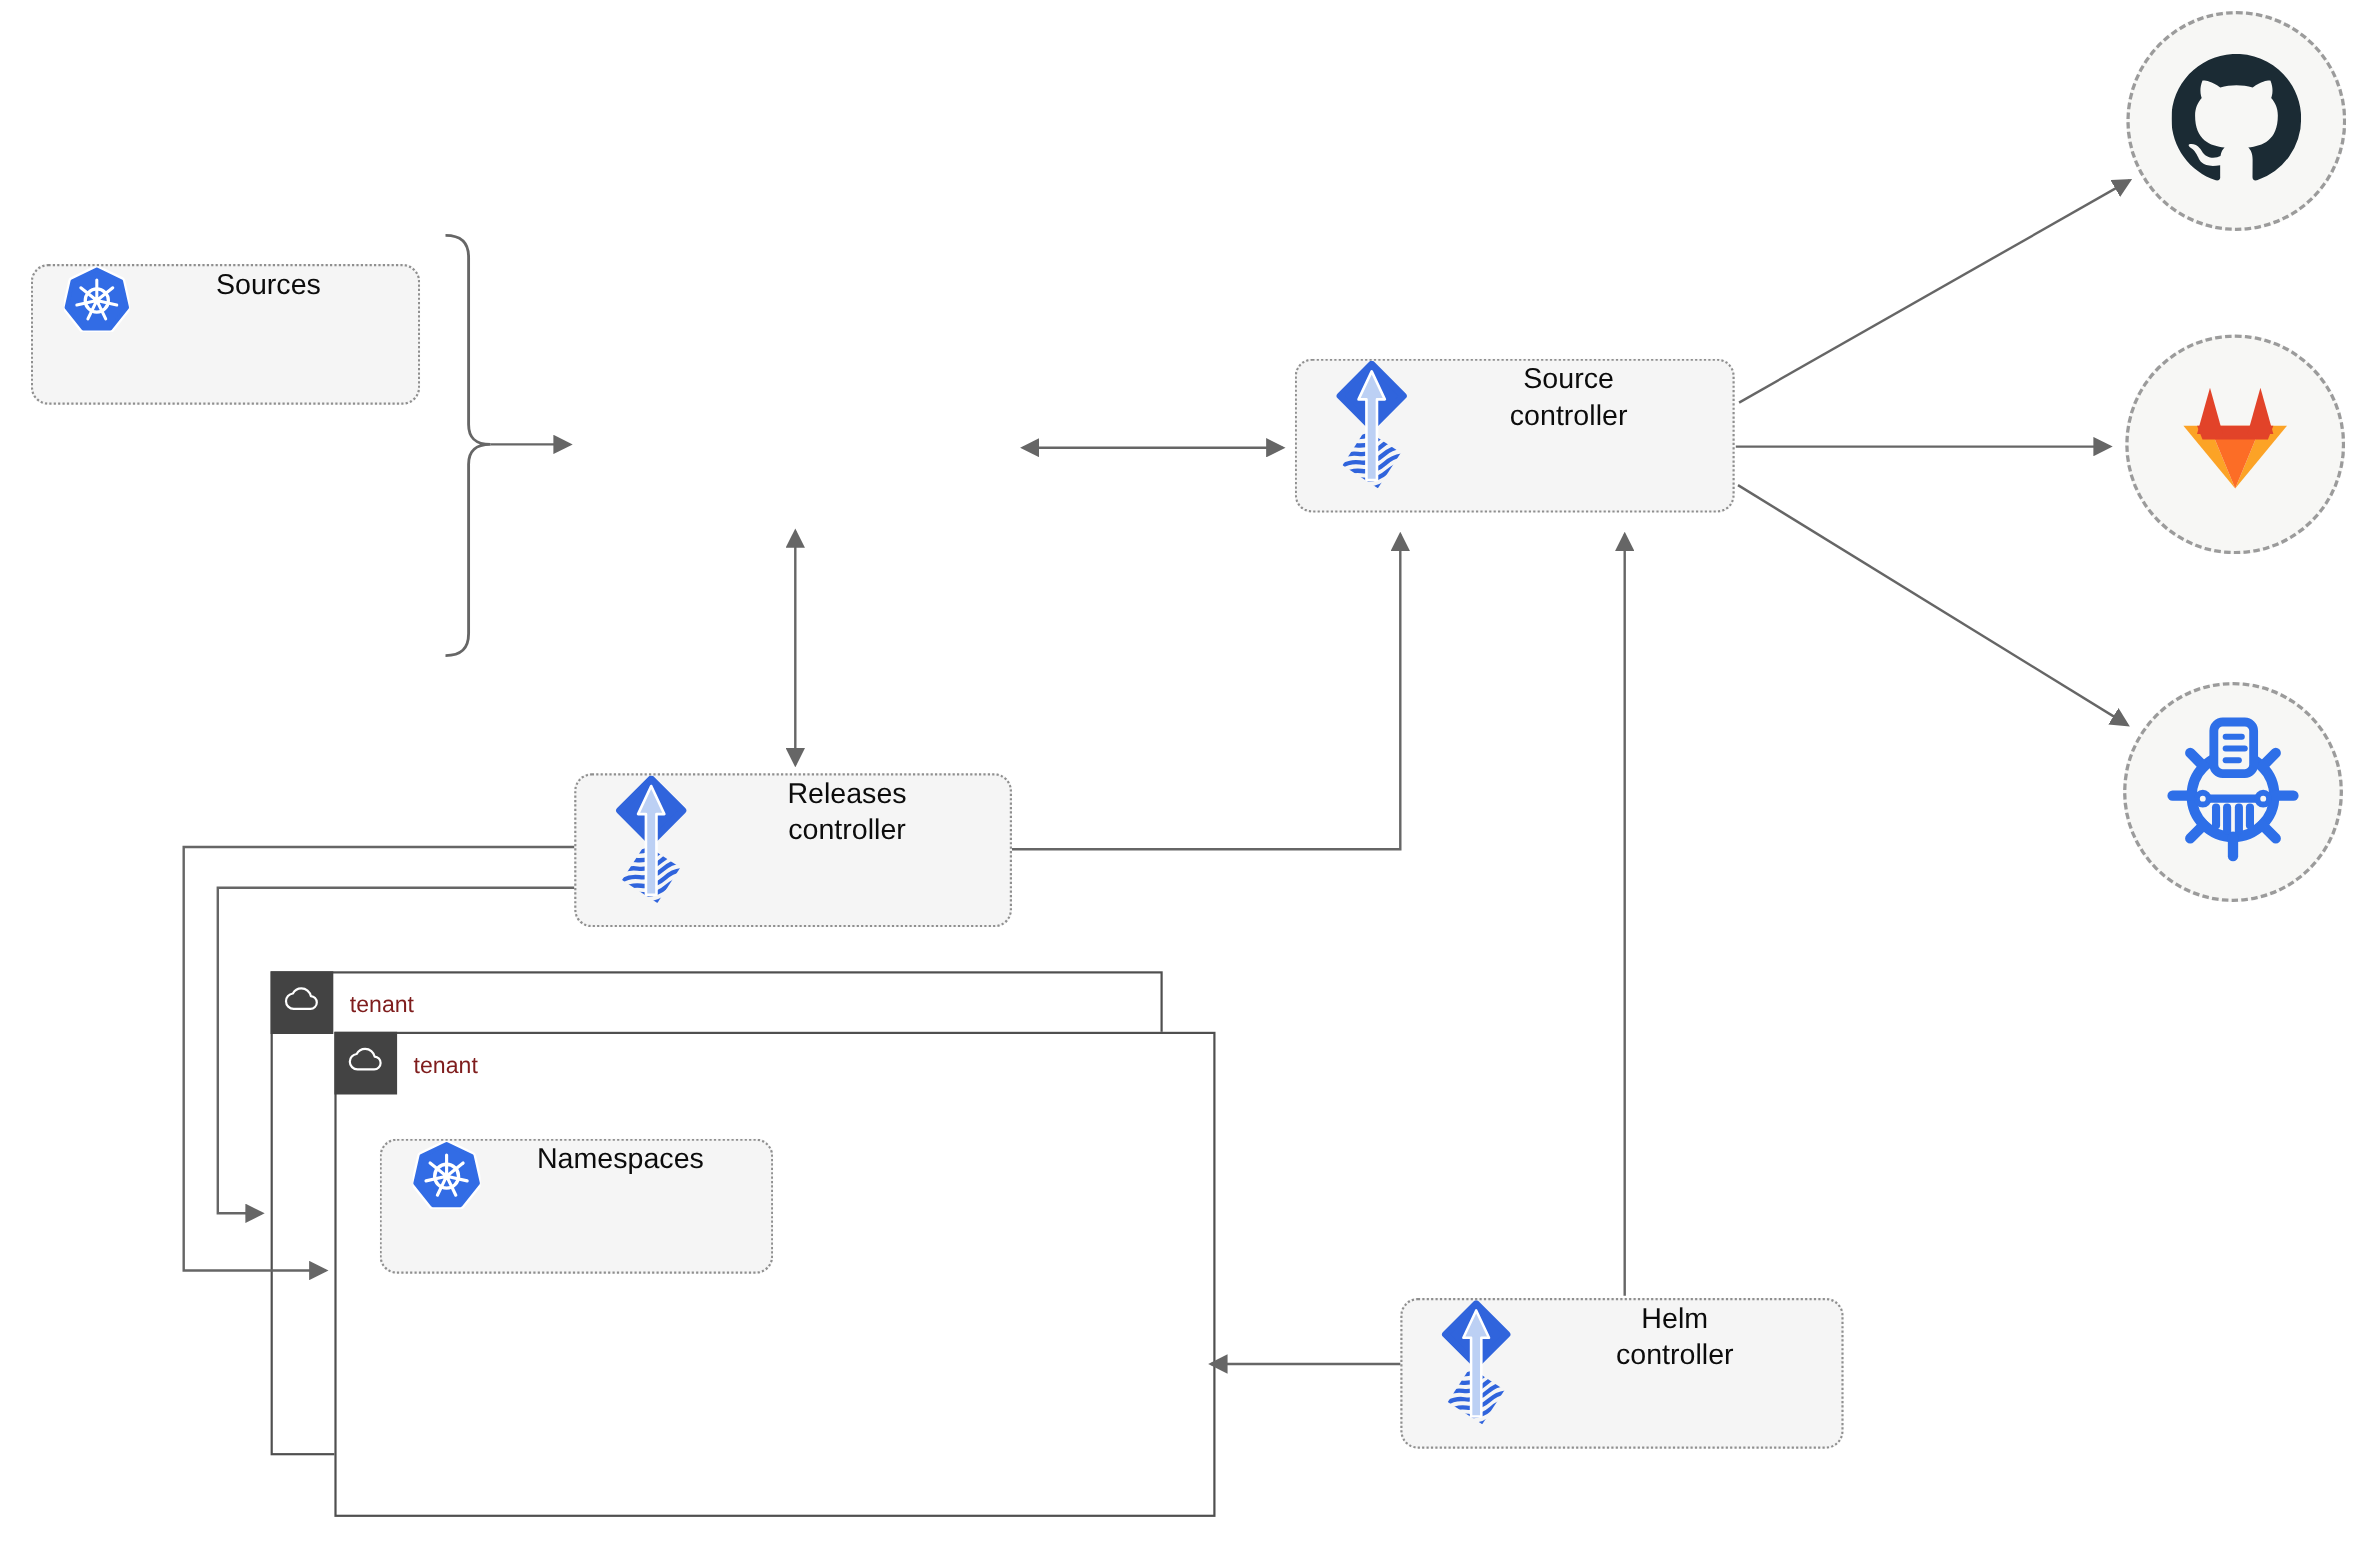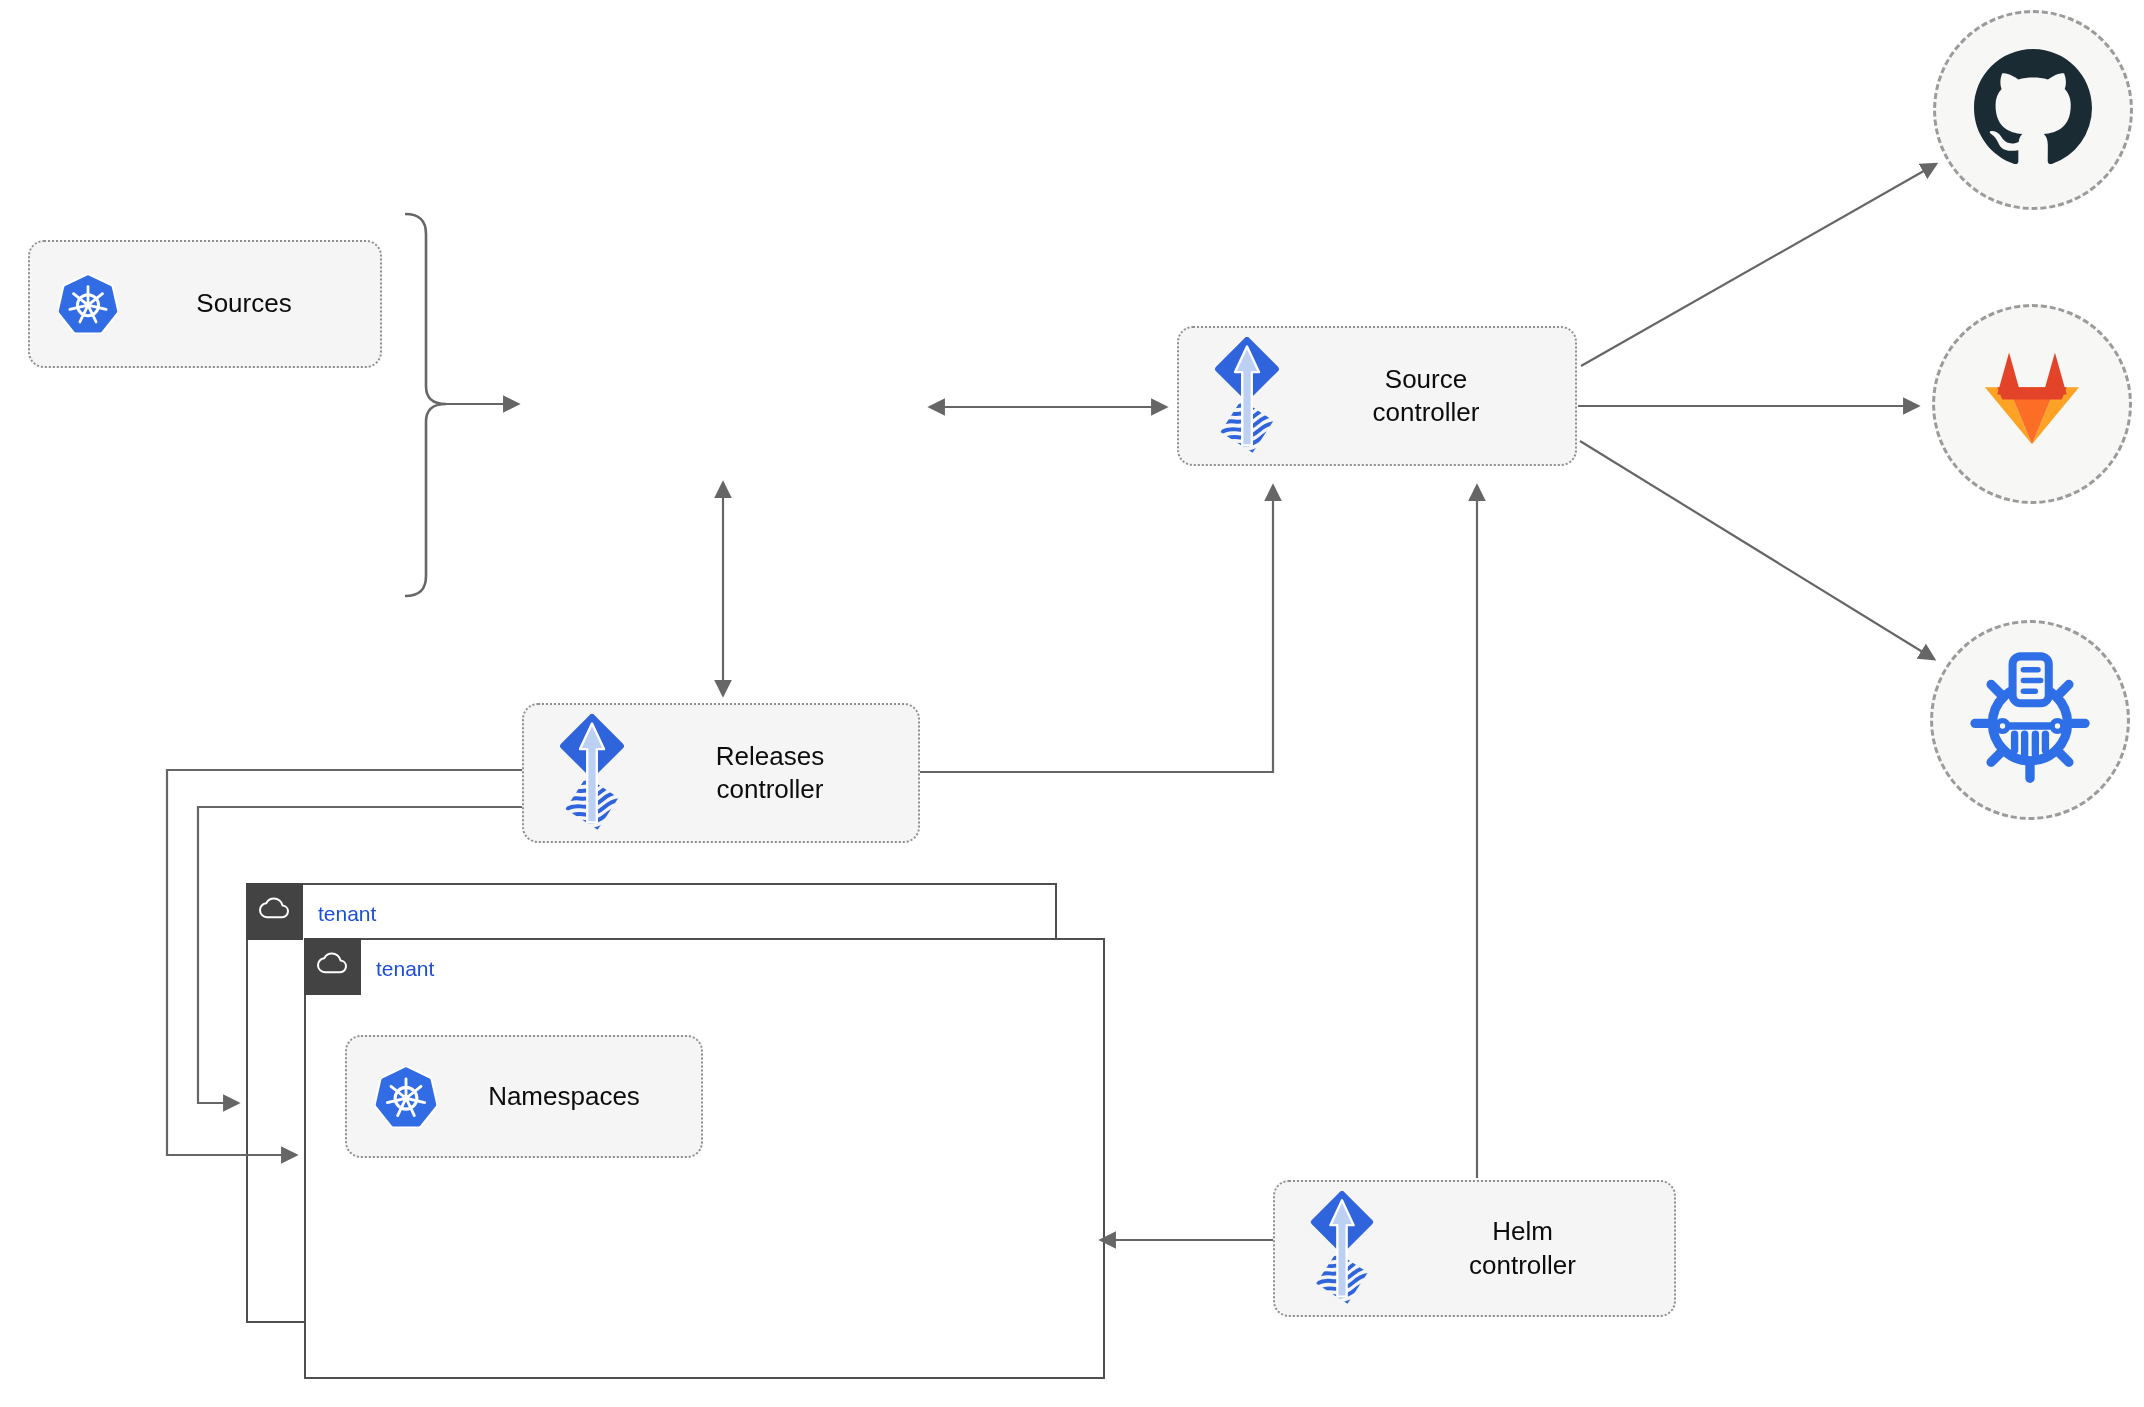--- a/index.html
+++ b/index.html
@@ -1,29 +1,29 @@
 <!DOCTYPE html>
 <html><head>
 <meta charset="utf-8">
 <style>
   html,body{margin:0;padding:0;background:#fff}
   #canvas{position:relative;width:2144px;height:1407px;background:#fff;
           font-family:"Liberation Sans",sans-serif;overflow:hidden}
 
   
   .node{position:absolute;background:#F5F5F5;border:2.5px dotted #8f8f8f;border-radius:16px;
-        display:flex;align-items:center;z-index:3;box-sizing:border-box}
+        display:flex;align-items:flex-start;z-index:3;box-sizing:border-box}
   .node .icon{flex:0 0 auto;margin-left:28px;display:flex;align-items:center;justify-content:center}
   .node .lbl{flex:1;text-align:center;font-size:26px;color:#0c0c0c;line-height:1.28;padding-right:10px}
 
   
   .tenant{position:absolute;background:#fff;border:2.5px solid #4f4f4f;box-sizing:border-box}
   .tenant .tag{position:absolute;top:-2.5px;left:-2.5px;width:57px;height:57px;background:#434343;
                display:flex;align-items:center;justify-content:center}
-  .tenant .tname{position:absolute;top:0;left:70px;height:57px;line-height:57px;font-size:21px;color:#1d4ed8}
+  .tenant .tname{position:absolute;top:0;left:70px;height:57px;line-height:57px;font-size:21px;color:#7f1d1d}
 
   
   .extcircle{position:absolute;width:200px;height:200px;border-radius:50%;background:#F7F7F5;
              border:3px dashed #9b9b9b;display:flex;align-items:center;justify-content:center;
              box-sizing:border-box;z-index:3}
 
   #wires{position:absolute;left:0;top:0;z-index:5;pointer-events:none}
   #symdefs{position:absolute;width:0;height:0;overflow:hidden}
 
   .helmtext{font-family:"Liberation Sans",sans-serif;font-weight:bold;font-size:25px;letter-spacing:.5px;fill:#327C9E}

